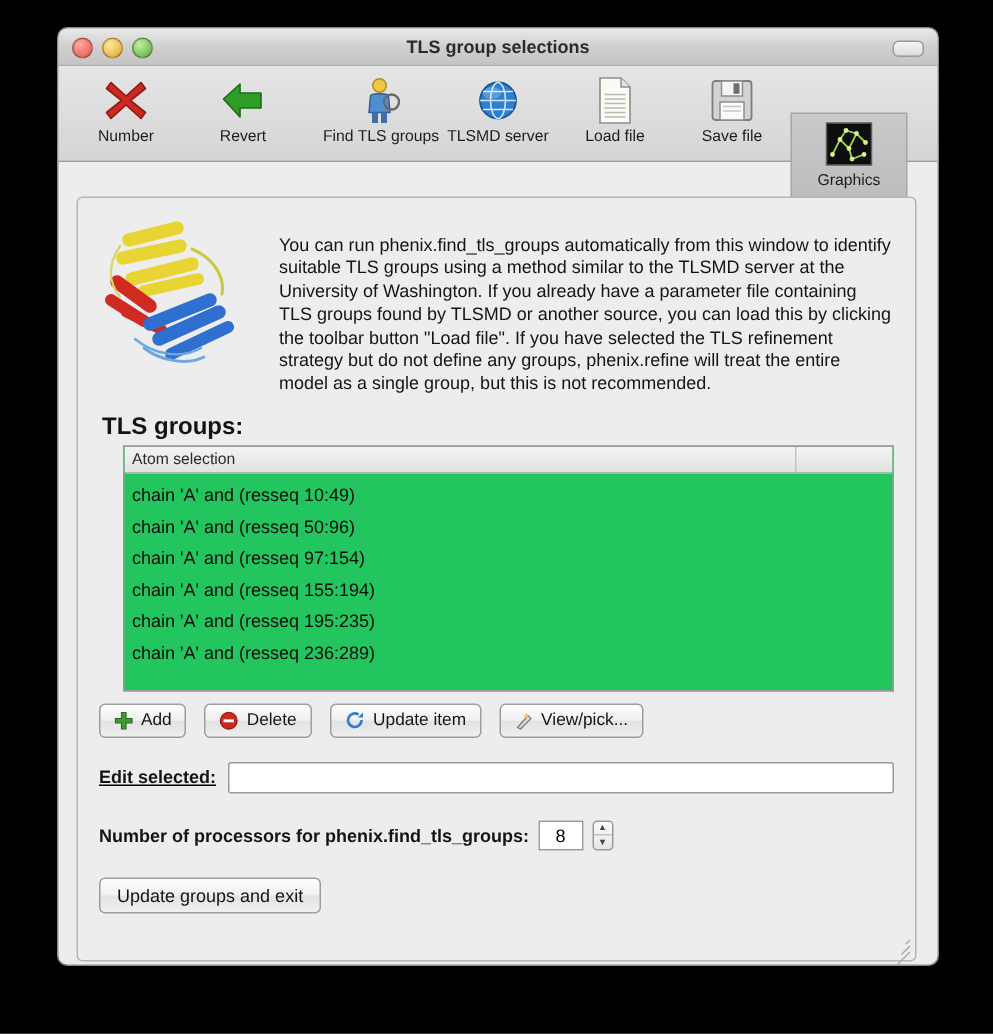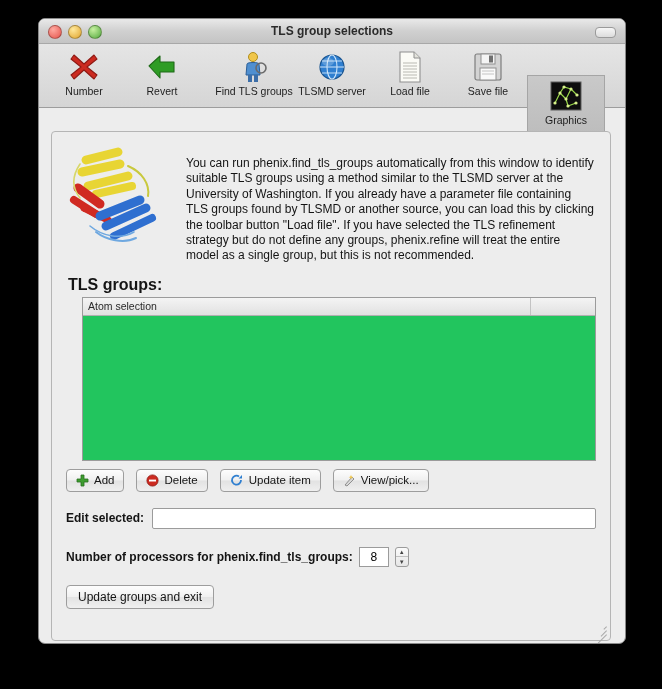--- a/index.html
+++ b/index.html
@@ -196,20 +196,21 @@
     color: #141414;
     box-sizing: border-box;
     cursor: default;
   }
 
   .edit-row {
     display: flex;
     align-items: center;
     gap: 8px;
     margin-top: 16px;
+    text-decoration: underline;
   }
   .edit-label { font-size: 12px; font-weight: bold; color: #141414; }
   .edit-input {
     flex: 1;
     height: 21px;
     border: 1px solid #9b9b9b;
     border-radius: 2px;
     background: #ffffff;
     font-size: 12px;
     padding: 0 4px;
@@ -424,20 +425,28 @@
       <div class="intro-text">You can run phenix.find_tls_groups automatically from this window to identify suitable TLS groups using a method similar to the TLSMD server at the University of Washington.  If you already have a parameter file containing TLS groups found by TLSMD or another source, you can load this by clicking the toolbar button "Load file".  If you have selected the TLS refinement strategy but do not define any groups, phenix.refine will treat the entire model as a single group, but this is not recommended.</div>
     </div>
 
     <div class="section-label">TLS groups:</div>
 
     <div class="listbox">
       <div class="list-header">
         <div class="col1">Atom selection</div>
         <div class="col2"></div>
       </div>
+      <div class="list-rows">
+        <div class="list-row">chain 'A' and (resseq 10:49)</div>
+        <div class="list-row">chain 'A' and (resseq 50:96)</div>
+        <div class="list-row">chain 'A' and (resseq 97:154)</div>
+        <div class="list-row">chain 'A' and (resseq 155:194)</div>
+        <div class="list-row">chain 'A' and (resseq 195:235)</div>
+        <div class="list-row">chain 'A' and (resseq 236:289)</div>
+      </div>
     </div>
 
     <div class="btn-row">
       <div class="btn">
         <svg width="13" height="13" viewBox="0 0 13 13">
           <path d="M5 1 H8 V5 H12 V8 H8 V12 H5 V8 H1 V5 H5 Z" fill="#3d9d2f" stroke="#2a6e20" stroke-width="0.8"></path>
         </svg>
         <span>Add</span>
       </div>
       <div class="btn">

